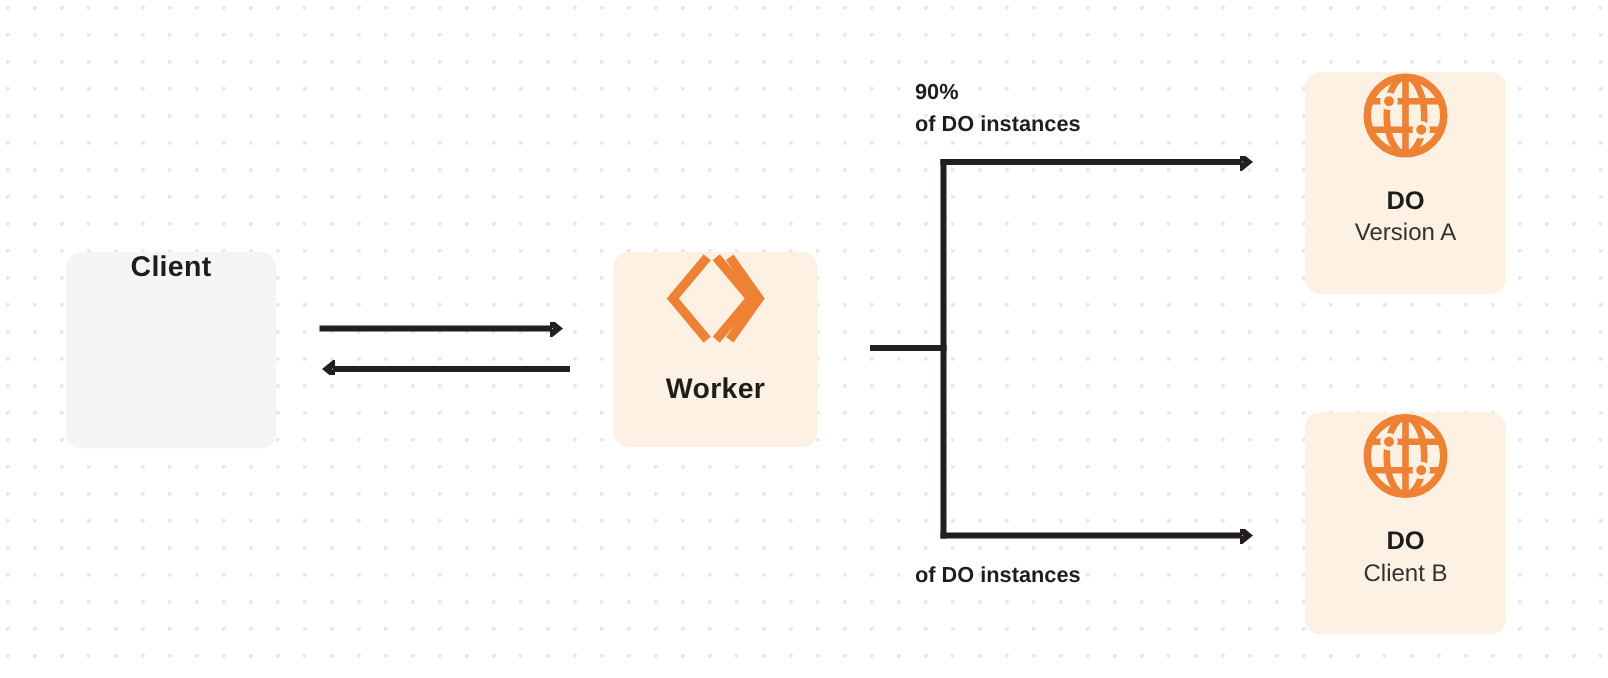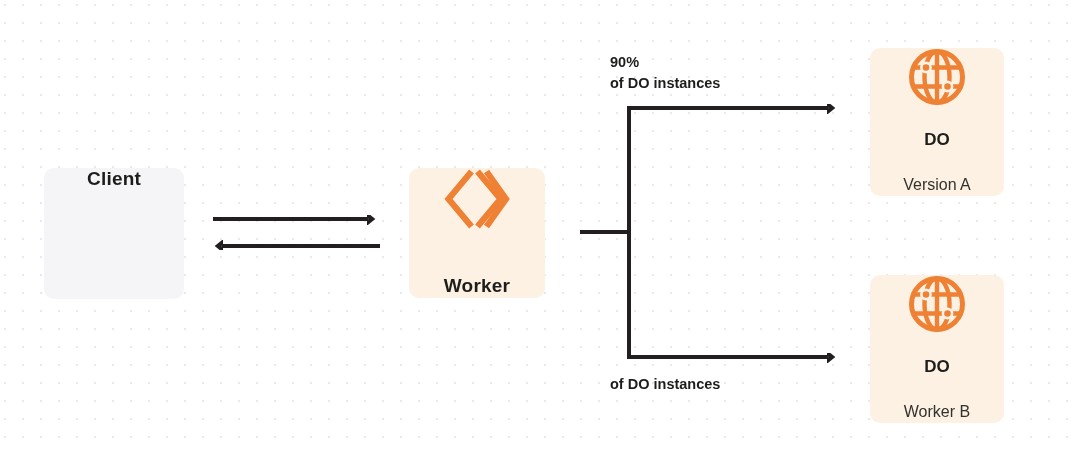--- a/index.html
+++ b/index.html
@@ -23,21 +23,21 @@
     background-size: 18px 18px;
     background-position: 4px 4px;
   }
 
   .node {
     position: absolute;
     border-radius: 10px;
     display: flex;
     flex-direction: column;
     align-items: center;
-    justify-content: space-between;
+    justify-content: flex-start;
     box-sizing: border-box;
   }
 
   .node-client {
     left: 44px;
     top: 168px;
     width: 140px;
     height: 131px;
     background-color: #f5f5f7;
   }
@@ -79,21 +79,21 @@
     font-weight: bold;
     color: #1d1d1b;
     line-height: 1.25;
   }
 
   .node-subtitle {
     font-size: 16px;
     font-weight: normal;
     color: #33312e;
     line-height: 1.3;
-    margin-top: 18px;
+    margin-top: 2px;
   }
 
   .icon-worker {
     margin-bottom: 14px;
   }
 
   .icon-globe {
     margin-bottom: 12px;
   }
 
@@ -202,21 +202,21 @@
         <circle cx="29" cy="29" r="25.5" fill="none" stroke="#ee8133" stroke-width="5"></circle>
         <line x1="29" y1="4" x2="29" y2="54" stroke="#ee8133" stroke-width="4.4"></line>
         <line x1="6.5" y1="19.5" x2="51.5" y2="19.5" stroke="#ee8133" stroke-width="4.4"></line>
         <line x1="6.5" y1="38.5" x2="51.5" y2="38.5" stroke="#ee8133" stroke-width="4.4"></line>
         <ellipse cx="29" cy="29" rx="12.5" ry="25.5" fill="none" stroke="#ee8133" stroke-width="4.4"></ellipse>
         <circle cx="18" cy="19.5" r="4.6" fill="#ee8133" stroke="#fdf1e3" stroke-width="2.6"></circle>
         <circle cx="39.5" cy="38.5" r="4.6" fill="#ee8133" stroke="#fdf1e3" stroke-width="2.6"></circle>
       </svg>
     </div>
     <div class="node-title-small">DO</div>
-    <div class="node-subtitle">Worker B</div>
+    <div class="node-subtitle">Client B</div>
   </div>
 
   <div class="edge-label edge-label-top">
     <div>90%</div>
     <div>of DO instances</div>
   </div>
 
   <div class="edge-label edge-label-bottom">
     <div>of DO instances</div>
   </div>

